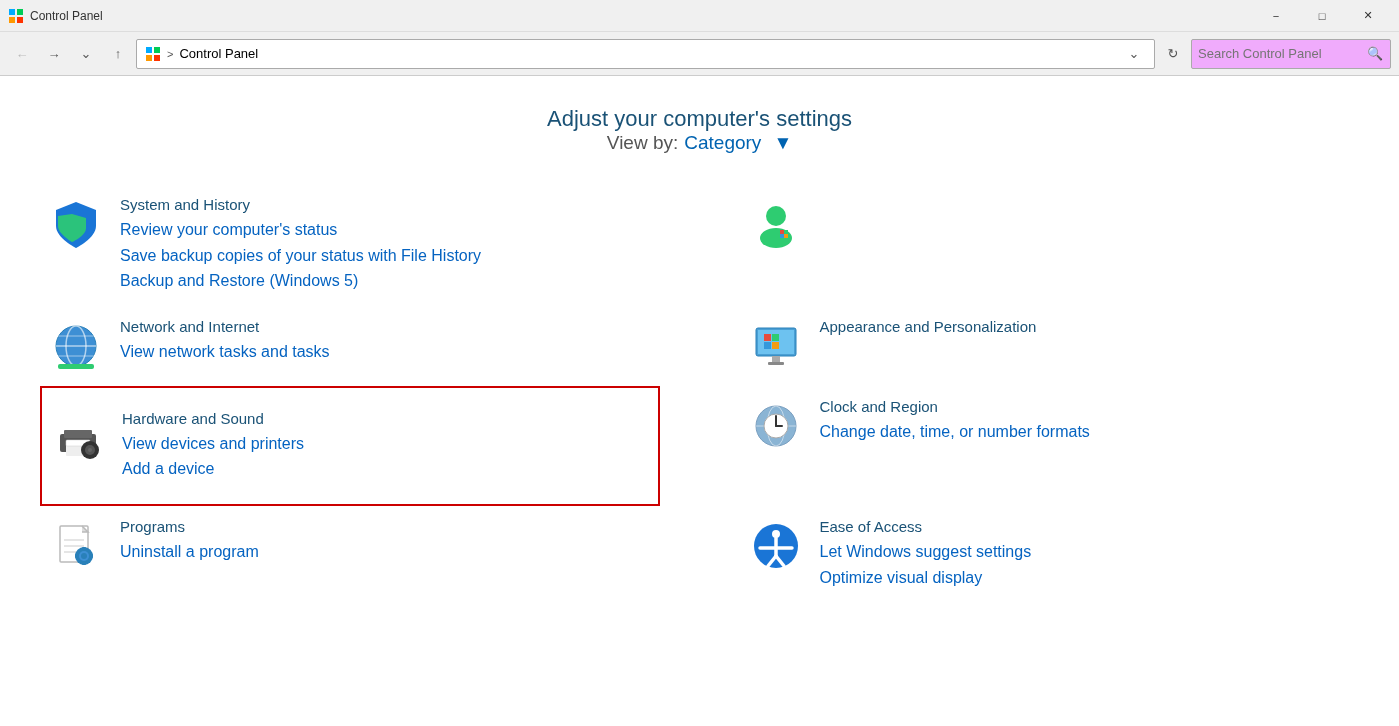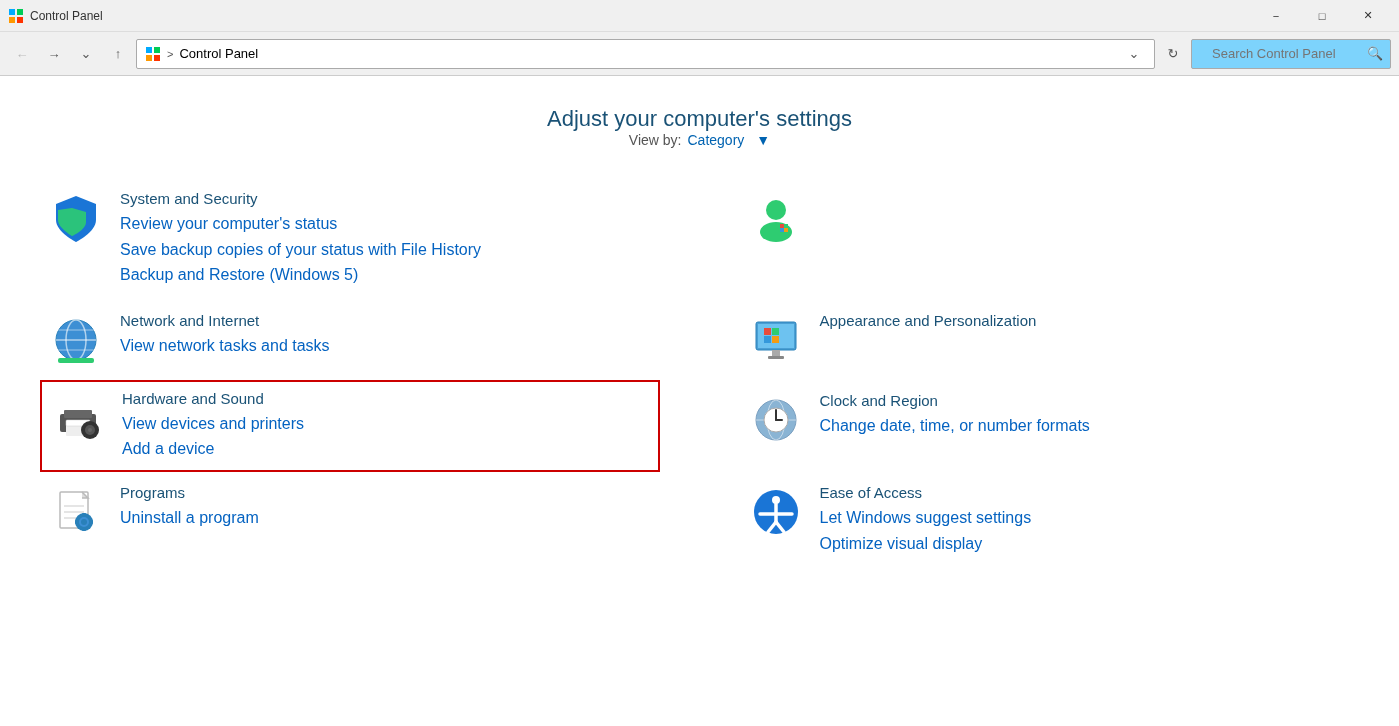--- a/index.html
+++ b/index.html
@@ -103,22 +103,22 @@
       border: 1px solid transparent;
       border-radius: 2px;
       cursor: pointer;
       color: #555;
     }
     .search-box {
       width: 200px;
       height: 30px;
       border: 1px solid #aaa;
       border-radius: 2px;
-      padding: 0 28px 0 20px;
-      background: #7dd3fc;
+      padding: 0 28px 0 6px;
+      background: #f0abfc;
       position: relative;
       display: flex;
       align-items: center;
     }
     .search-box input {
       border: none;
       outline: none;
       width: 100%;
       height: 100%;
       background: transparent;
@@ -151,21 +151,21 @@
     }
     .page-title {
       font-size: 22px;
       font-weight: 300;
       color: #1a5276;
     }
     .view-by {
       display: flex;
       align-items: center;
       gap: 6px;
-      font-size: 14px;
+      font-size: 19px;
       color: #333;
       justify-content: flex-end;
     }
     .view-by-label { color: #555; }
     .view-by-value {
       color: #0063b1;
       cursor: pointer;
       display: flex;
       align-items: center;
       gap: 12px;
@@ -283,21 +283,21 @@
         <div class="category-icon-wrapper">
           <svg width="52" height="52" viewBox="0 0 52 52">
 
             <path d="M26 4 L46 12 L46 28 C46 40 26 50 26 50 C26 50 6 40 6 28 L6 12 Z" fill="#1a75d6"></path>
 
             <path d="M26 10 L40 16 L40 28 C40 36 26 44 26 44" fill="none" stroke="#00cc55" stroke-width="0"></path>
             <path d="M22 16 L36 20 L36 30 C36 38 22 44 22 44 C22 44 8 36 8 28 L8 18 Z" fill="#2ecc71" opacity="0.9"></path>
           </svg>
         </div>
         <div class="category-text">
-          <a class="category-title">System and Security</a>
+          <a class="category-title">System and History</a>
           <a class="category-link">Review your computer's status</a>
           <a class="category-link">Save backup copies of your status with File History</a>
           <a class="category-link">Backup and Restore (Windows 5)</a>
         </div>
       </div>
 
       <div class="category-item">
         <div class="category-icon-wrapper">
           <svg width="52" height="52" viewBox="0 0 52 52">
 
@@ -346,21 +346,21 @@
 
             <rect x="22" y="36" width="8" height="6" fill="#aaa"></rect>
             <rect x="18" y="42" width="16" height="3" rx="1" fill="#888"></rect>
           </svg>
         </div>
         <div class="category-text">
           <a class="category-title">Appearance and Personalization</a>
         </div>
       </div>
 
-      <div class="category-item highlighted" style="border: 2px solid #cc0000; padding: 8px 8px;">
+      <div class="category-item highlighted" style="border: 2px solid #cc0000; padding: 22px 8px;">
         <div class="category-icon-wrapper">
           <svg width="52" height="52" viewBox="0 0 52 52">
 
             <rect x="8" y="22" width="36" height="18" rx="2" fill="#555"></rect>
             <rect x="12" y="18" width="28" height="8" rx="1" fill="#666"></rect>
 
             <rect x="14" y="30" width="24" height="14" rx="1" fill="#eee"></rect>
             <rect x="14" y="28" width="24" height="6" rx="1" fill="#fff" stroke="#ccc" stroke-width="0.5"></rect>
 
             <circle cx="38" cy="38" r="9" fill="#333"></circle>

